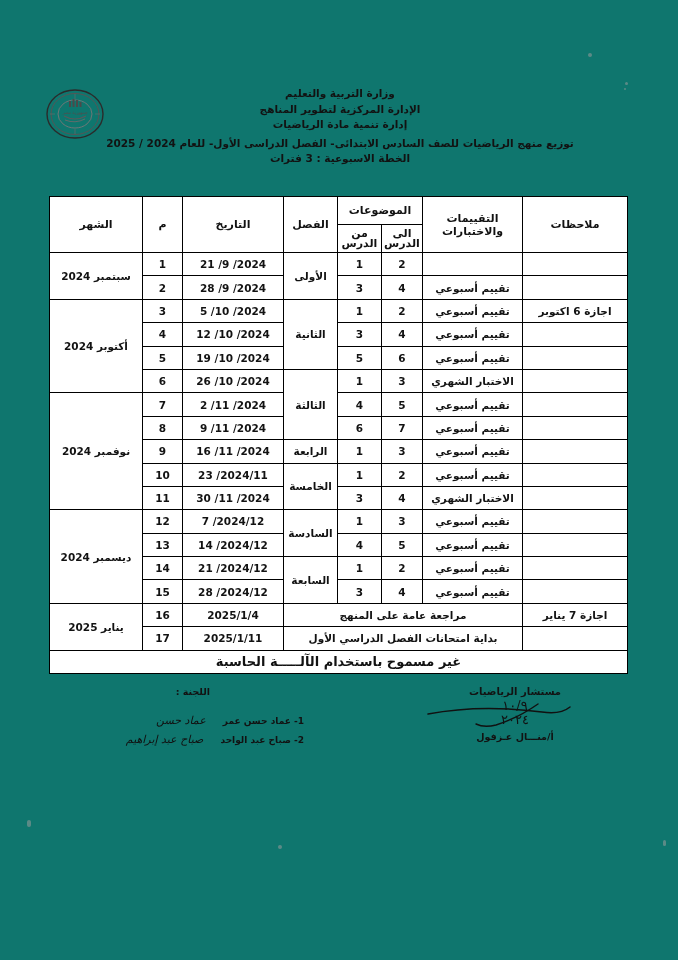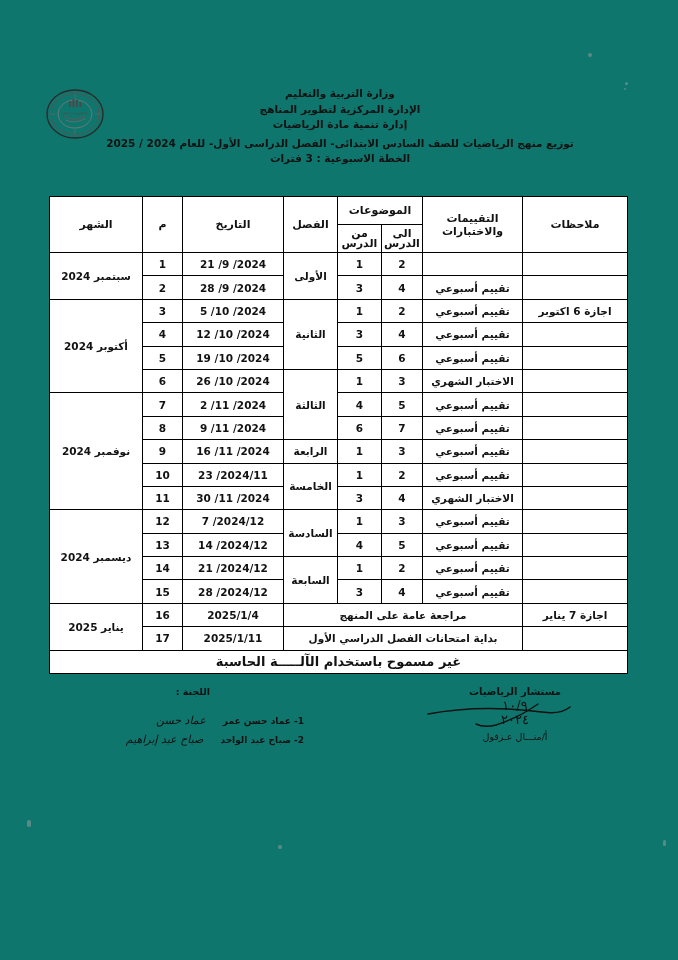--- a/index.html
+++ b/index.html
@@ -205,21 +205,21 @@
   .advisor .scribble {
     position: absolute;
     top: 12px;
     left: 0;
     width: 210px;
     height: 34px;
     pointer-events: none;
   }
   .advisor .name {
     font-size: 9.5px;
-    font-weight: normal;
+    font-weight: bold;
     margin-top: 4px;
     letter-spacing: .4px;
   }
 </style>
 </head>
 <body>
 
 <div class="page">
 
   <div class="speck" style="top:53px;left:588px;width:4px;height:4px;"></div>

